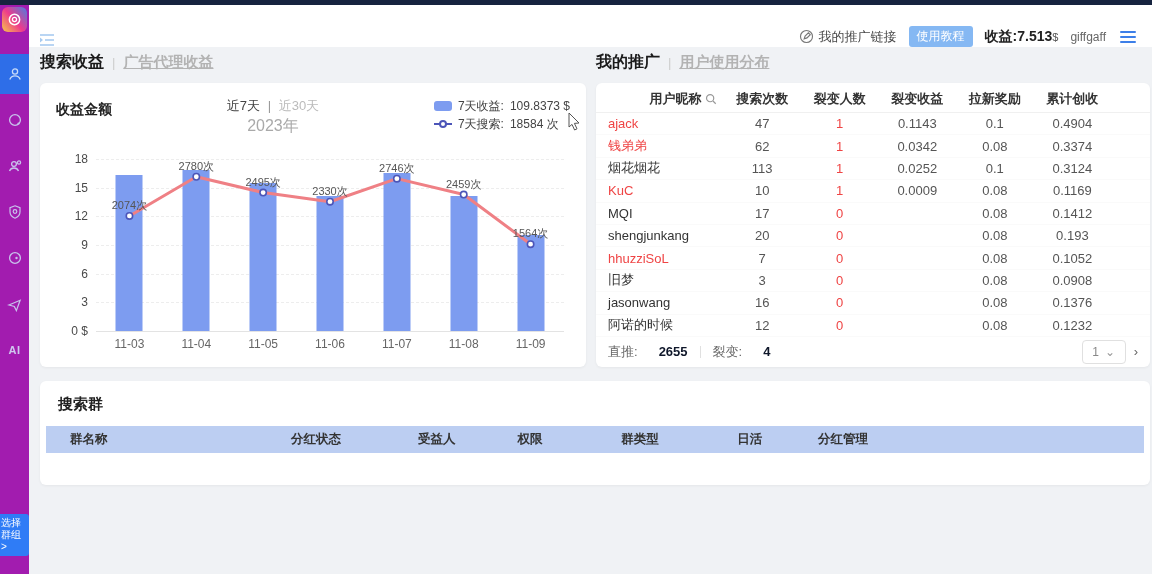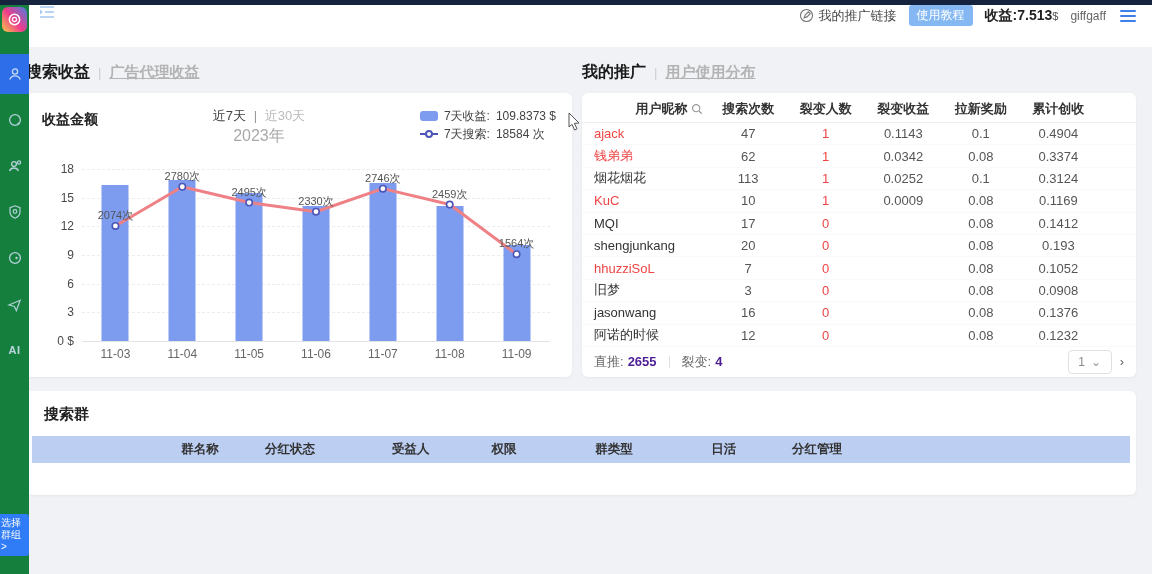--- a/index.html
+++ b/index.html
@@ -3,46 +3,46 @@
 <meta charset="utf-8">
 <style>
   * { margin:0; padding:0; box-sizing:border-box; }
   html,body { width:1152px; height:574px; overflow:hidden; background:#f0f2f5;
     font-family:"Liberation Sans","DejaVu Sans",sans-serif; }
 
   
   .topstrip { position:absolute; left:0; top:0; width:1152px; height:5px; background:#16233f; }
 
   
-  .sidebar { position:absolute; left:0; top:5px; width:29px; height:569px; background:#15803d; z-index:5; }
+  .sidebar { position:absolute; left:0; top:5px; width:29px; height:569px; background:#a21caf; z-index:5; }
   .logo { width:25px; height:25px; margin:2px auto 22px auto; border-radius:6px;
     background:linear-gradient(50deg,#f7c948 0%,#ee3a8c 48%,#4a7fe0 100%);
     display:flex; align-items:center; justify-content:center; }
   .logo svg { display:block; }
   .side-item { width:29px; height:40px; display:flex; align-items:center; justify-content:center; margin-bottom:6px; }
   .side-item.active { background:#2e6ee8; }
   .side-item svg, .side-item span { opacity:.85; }
   .ai-txt { color:#d7e5fa; font-size:11px; font-weight:bold; letter-spacing:.5px; }
   .side-badge { position:absolute; left:-9px; bottom:18px; width:38px; background:#2f7cf6; color:#fff;
     font-size:10px; line-height:12px; padding:3px 3px 3px 10px; border-radius:3px; white-space:normal; z-index:6; }
 
   
   .header { position:absolute; left:29px; top:5px; width:1123px; height:42px; background:#fff;
-    display:flex; align-items:flex-start; padding:0 14px 0 10px; }
+    display:flex; align-items:flex-end; padding:0 14px 0 10px; }
   .hdr-right { margin-left:auto; display:flex; align-items:center; gap:12px; }
   .hdr-link { display:flex; align-items:center; gap:5px; font-size:13px; color:#4a4a4a; cursor:pointer; }
   .badge-tut { background:#85b8f3; color:#fff; font-size:12px; padding:2px 8px; border-radius:3px; cursor:pointer; }
   .revenue { font-size:14px; font-weight:bold; color:#222; }
   .revenue .unit { font-size:11px; font-weight:normal; color:#555; }
   .uname { font-size:12px; color:#666; }
   .burger { display:flex; flex-direction:column; gap:3px; cursor:pointer; padding:2px; }
   .burger i { display:block; width:16px; height:2px; background:#3d7fe8; border-radius:1px; }
 
   
-  .main { position:absolute; left:15px; top:47px; width:1123px; height:527px; padding:10px 2px 0 11px; }
+  .main { position:absolute; left:29px; top:47px; width:1123px; height:527px; padding:0 2px 0 11px; }
   .cols { display:flex; gap:10px; }
   .col-l { width:546px; }
   .col-r { flex:1; }
   .sec-title { display:flex; align-items:center; gap:8px; height:30px; margin-bottom:6px; }
   .sec-title .t { font-size:16px; font-weight:bold; color:#1a1a1a; }
   .sec-title .sep { color:#ccc; font-size:13px; }
   .sec-title .alt { font-size:15px; font-weight:bold; color:#b3b3b3; text-decoration:underline; cursor:pointer; }
 
   .card { background:#fff; border-radius:6px; box-shadow:0 1px 3px rgba(0,0,0,.05); }
   .chart-card { height:284px; padding:14px 16px 8px 16px; position:relative; }
@@ -77,34 +77,34 @@
   .ptable { flex:1; }
   .prow { display:flex; align-items:center; height:22.4px; font-size:13px; }
   .prow.head { height:28px; font-weight:bold; color:#333; border-bottom:1px solid #f0f0f0; }
   .prow:not(.head) { border-bottom:1px solid #fafafa; color:#555; }
   .c-name { width:23%; padding-left:12px; display:flex; align-items:center; gap:4px;
     white-space:nowrap; overflow:hidden; }
   .c-num { width:14%; text-align:center; }
   .blue { color:#ef4444; }
   .dark { color:#333; }
   .pfoot { height:34px; display:flex; align-items:center; padding:0 12px; font-size:13px; color:#666; }
-  .pfoot b { color:#4c1d95; margin-left:4px; }
+  .pfoot b { color:#0f172a; margin-left:21px; }
   .pfoot .div { width:1px; height:12px; background:#e0e0e0; margin:0 12px; }
   .pager { margin-left:auto; display:flex; align-items:center; gap:8px; }
   .page-sel { border:1px solid #e0e0e0; border-radius:4px; min-width:44px; height:24px; display:flex;
     align-items:center; justify-content:center; gap:6px; font-size:12px; color:#888; cursor:pointer; background:#fff; }
   .chev { color:#999; font-size:12px; }
   .next { color:#666; font-size:13px; cursor:pointer; }
 
   
   .groups-card { margin-top:14px; height:104px; padding:14px 6px 10px 6px; }
   .g-title { font-size:15px; font-weight:bold; color:#222; margin:0 0 12px 12px; }
   .g-head { display:flex; background:#bccef2; height:27px; align-items:center; font-size:12.5px; font-weight:bold; color:#333; }
   .g-head div { text-align:center; }
-  .g-head div:first-child { text-align:right; padding-left:12px; }
+  .g-head div:first-child { text-align:left; padding-left:12px;margin-left:12px; }
 
   .cursor { position:absolute; z-index:50; }
   .collapse-icon { cursor:pointer; display:flex; align-items:center; }
 </style>
 </head>
 <body>
 
 <div class="topstrip"></div>
 
 <div class="sidebar">

